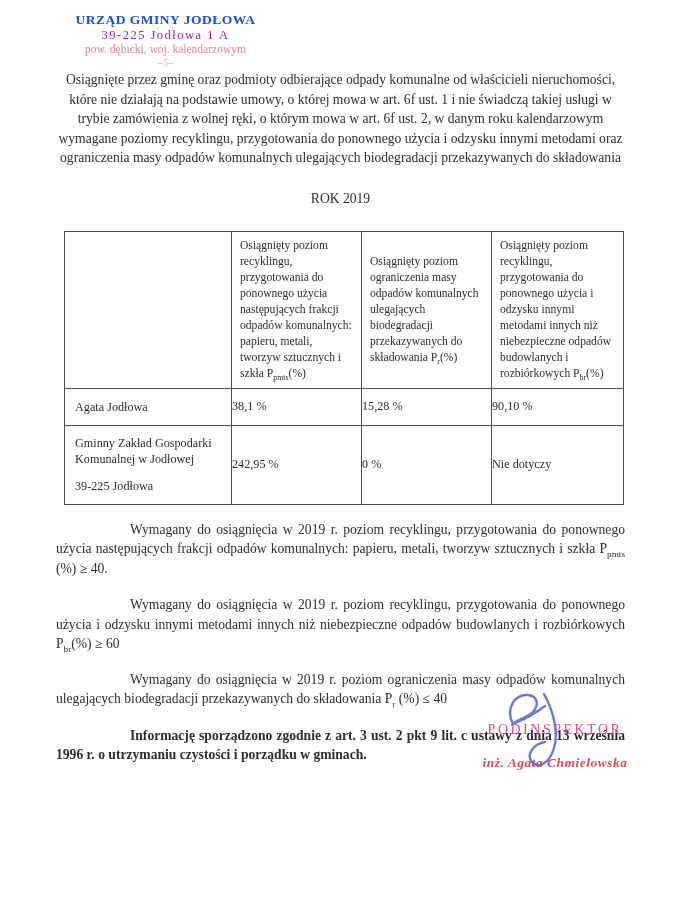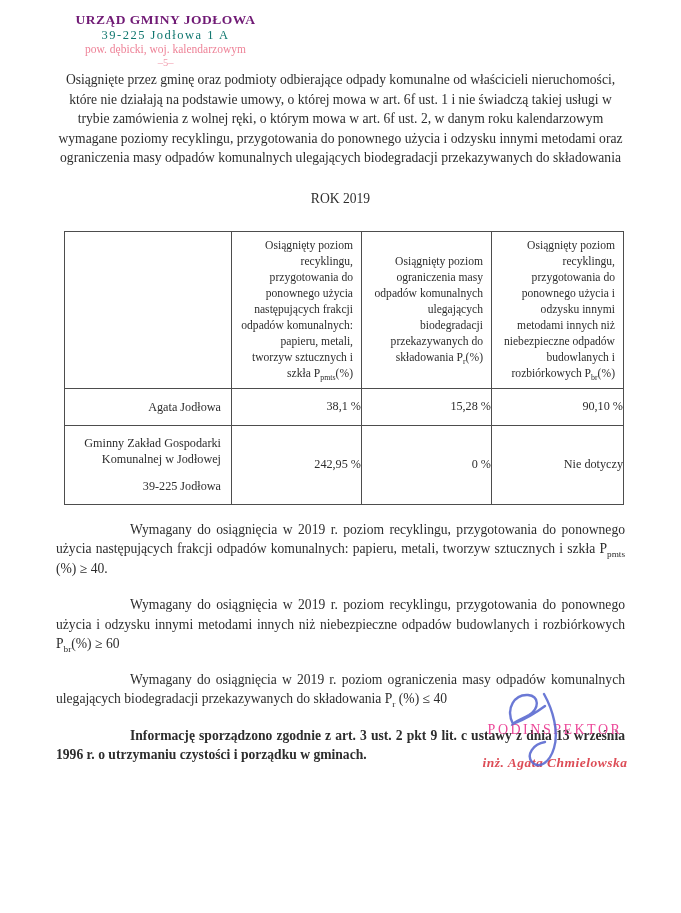--- a/index.html
+++ b/index.html
@@ -16,22 +16,22 @@
   
   .office-stamp {
     position: absolute;
     left: 58px;
     top: 12px;
     width: 215px;
     text-align: center;
     line-height: 1.2;
     user-select: none;
   }
-  .stamp-l1 { font-weight: bold; font-size: 13.5px; color: #701a75; letter-spacing: 0.5px; }
-  .stamp-l2 { font-size: 12.5px; color: #0f766e; letter-spacing: 1.5px; }
+  .stamp-l1 { font-weight: bold; font-size: 13.5px; color: #1d4ed8; letter-spacing: 0.5px; }
+  .stamp-l2 { font-size: 12.5px; color: #a21caf; letter-spacing: 1.5px; }
   .stamp-l3 { font-size: 11.5px; color: #ee8398; }
   .stamp-l4 { font-size: 10.5px; color: #f09aab; }
   
   .content { padding: 70px 56px 0 56px; }
   .intro {
     text-align: center;
     font-size: 13.6px;
     line-height: 19.5px;
   }
   .year-title {
@@ -42,21 +42,21 @@
   
   table.results {
     border-collapse: collapse;
     table-layout: fixed;
     width: 559px;
     margin: 24px 0 0 8px;
   }
   table.results td, table.results th {
     border: 1px solid #4d4d4d;
     vertical-align: middle;
-    text-align: right;
+    text-align: left;
     font-weight: normal;
   }
   tr.head-row { height: 124px; }
   tr.head-row th { font-size: 11.6px; line-height: 16px; padding: 6px 8px; }
   tr.row-1 { height: 37px; }
   tr.row-2 { height: 79px; }
   .entity-label { font-weight: bold; font-size: 12.2px; line-height: 16px; padding: 2px 10px; }
   .entity-line2 { margin-top: 11px; }
   .cell-value { font-size: 12.2px; }
   sub.p-sub { font-size: 0.68em; line-height: 0; }

